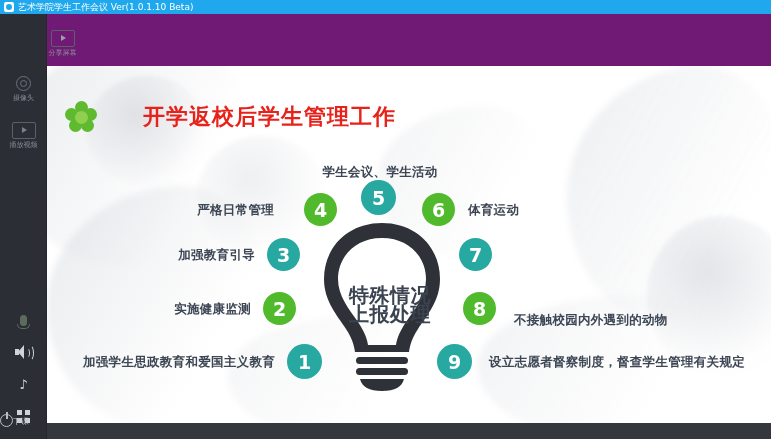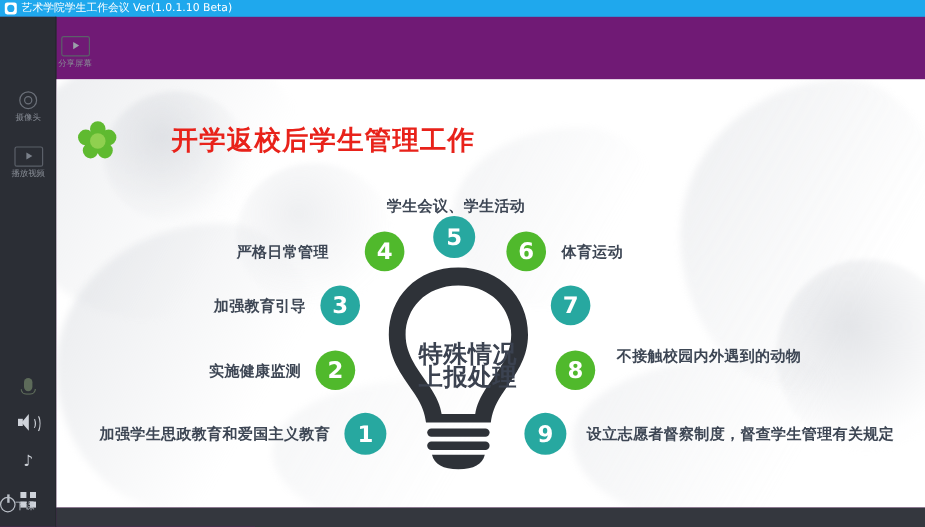--- a/index.html
+++ b/index.html
@@ -483,21 +483,21 @@
     </div>
     <div class="node-label" style="left:421px; top:136px;">体育运动</div>
 
     <div class="node" style="left:412px; top:172px; width:33px; height:33px; background:#27a8a0;">
       <span>7</span>
     </div>
 
     <div class="node" style="left:416px; top:226px; width:33px; height:33px; background:#50b92c;">
       <span>8</span>
     </div>
-    <div class="node-label" style="left:467px; top:223px;text-align:right;">不接触校园内外遇到的动物</div>
+    <div class="node-label" style="left:467px; top:246px;text-align:right;">不接触校园内外遇到的动物</div>
 
     <div class="node" style="left:390px; top:278px; width:35px; height:35px; background:#27a8a0;">
       <span>9</span>
     </div>
     <div class="node-label" style="left:442px; top:288px;">设立志愿者督察制度，督查学生管理有关规定</div>
 
   </div>
 
   <div class="bottombar"></div>
 </div>

